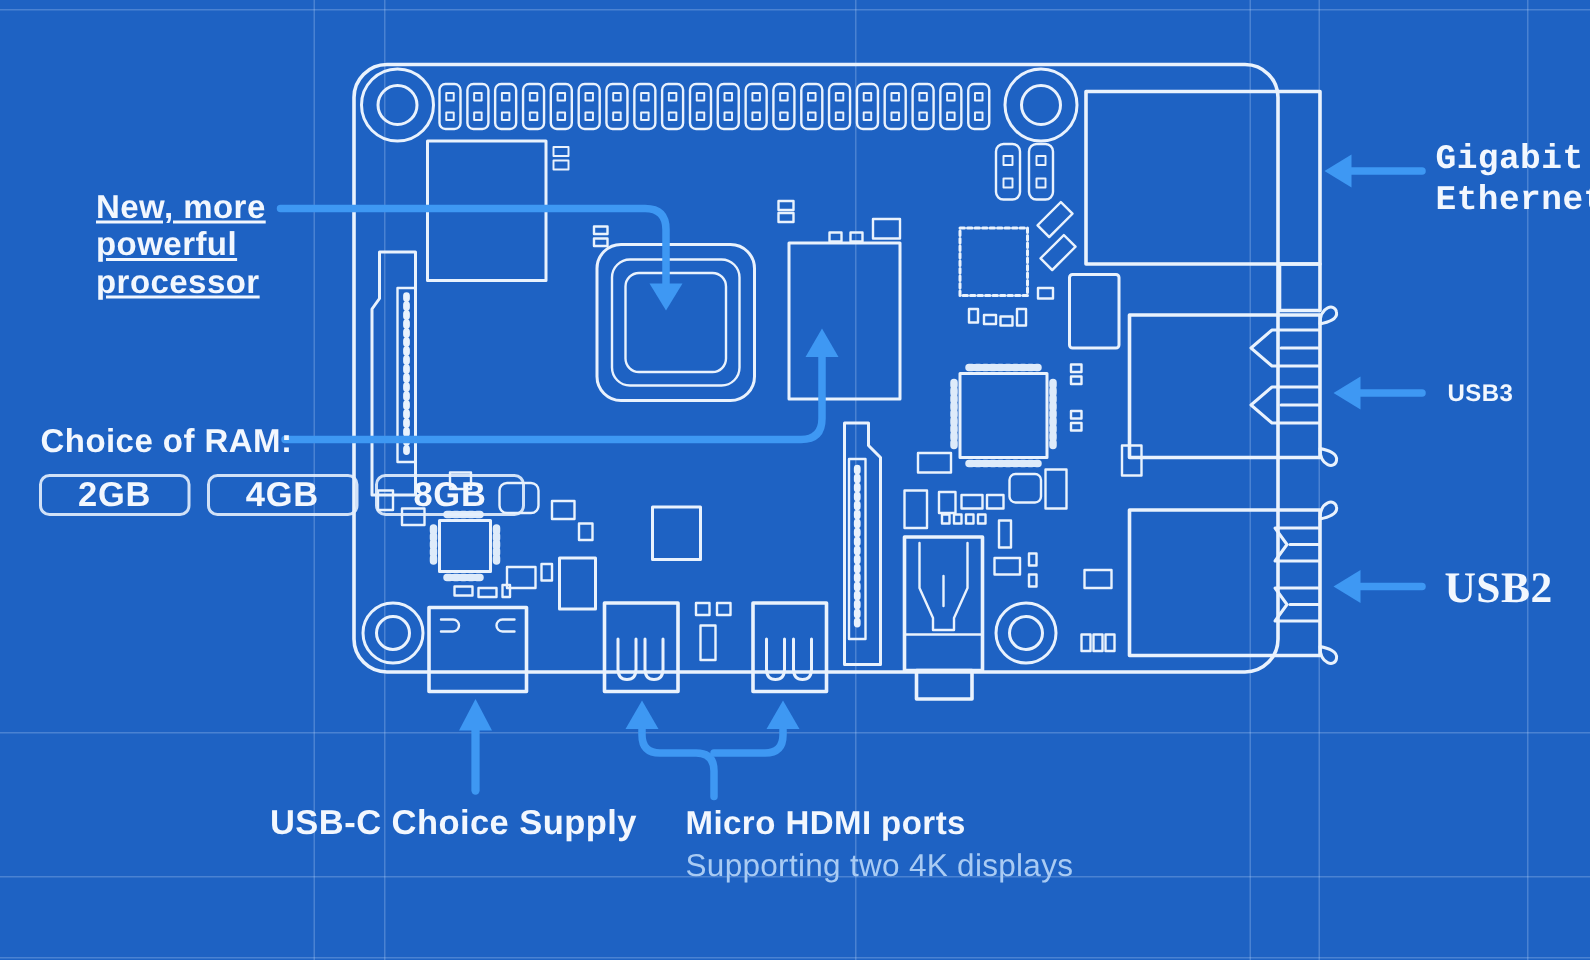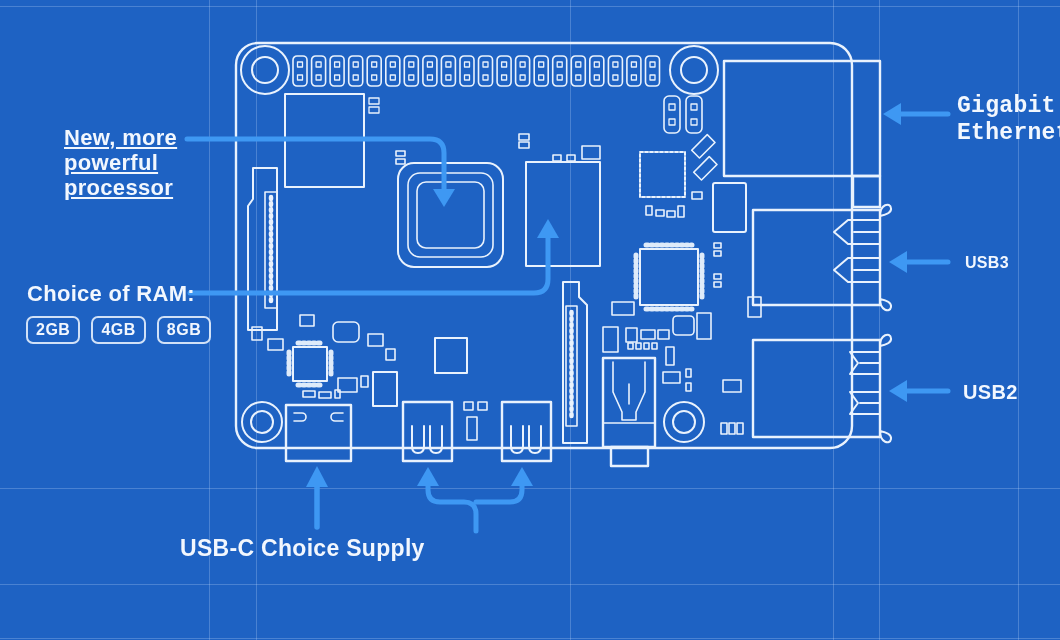--- a/index.html
+++ b/index.html
@@ -23,25 +23,25 @@
   .arrows path,.arrows line{stroke:var(--arrow); fill:none; stroke-linecap:round;}
   .arrows .st{stroke-width:5;} .arrows .st6{stroke-width:5.5;}
   .arrows polygon{fill:var(--arrow); stroke:none;}
 
   .lbl{position:absolute; color:var(--text); font-weight:700; letter-spacing:.3px;
        white-space:pre-line; font-size:22px; line-height:25px;}
   .lbl-processor{left:64px; top:125px;text-decoration:underline;}
   .lbl-ram{left:27px; top:281px;}
   .badges{position:absolute; left:26px; top:316px; display:flex; gap:11px;}
   .badge{display:inline-block; border:2px solid rgba(228,240,253,.9); border-radius:7px;
-         padding:1px 8px 2px; font-size:16px; font-weight:700; color:var(--text);
+         padding:1px 24px 2px; font-size:23px; font-weight:700; color:var(--text);
          letter-spacing:.5px; line-height:21px;}
   .lbl-ethernet{left:957px; top:93px; font-size:23px; line-height:27px;font-family:Liberation Mono, monospace;}
   .lbl-usb3{left:965px; top:250px; font-size:16px;}
-  .lbl-usb2{left:963px; top:380px; font-size:20px;}
+  .lbl-usb2{left:963px; top:380px; font-size:29px;font-family:Liberation Serif, serif;}
   .lbl-power{left:180px; top:536px; font-size:23px;}
   .hdmi-block{position:absolute; left:457px; top:536px;}
   .hdmi-title{color:var(--text); font-weight:700; font-size:22px; letter-spacing:.3px;}
   .hdmi-sub{color:var(--subtext); font-weight:400; font-size:21px; margin-top:4px; letter-spacing:.2px;}
 </style>
 </head>
 <body>
 
 <div class="stage">
 
@@ -311,13 +311,17 @@
     <span class="badge">4GB</span>
     <span class="badge">8GB</span>
   </div>
 
   <div class="lbl lbl-ethernet">Gigabit
 Ethernet</div>
   <div class="lbl lbl-usb3">USB3</div>
   <div class="lbl lbl-usb2">USB2</div>
   <div class="lbl lbl-power">USB-C Choice Supply</div>
 
+  <div class="hdmi-block">
+    <div class="hdmi-title">Micro HDMI ports</div>
+    <div class="hdmi-sub">Supporting two 4K displays</div>
+  </div>
 </div>
 
 </body></html>

